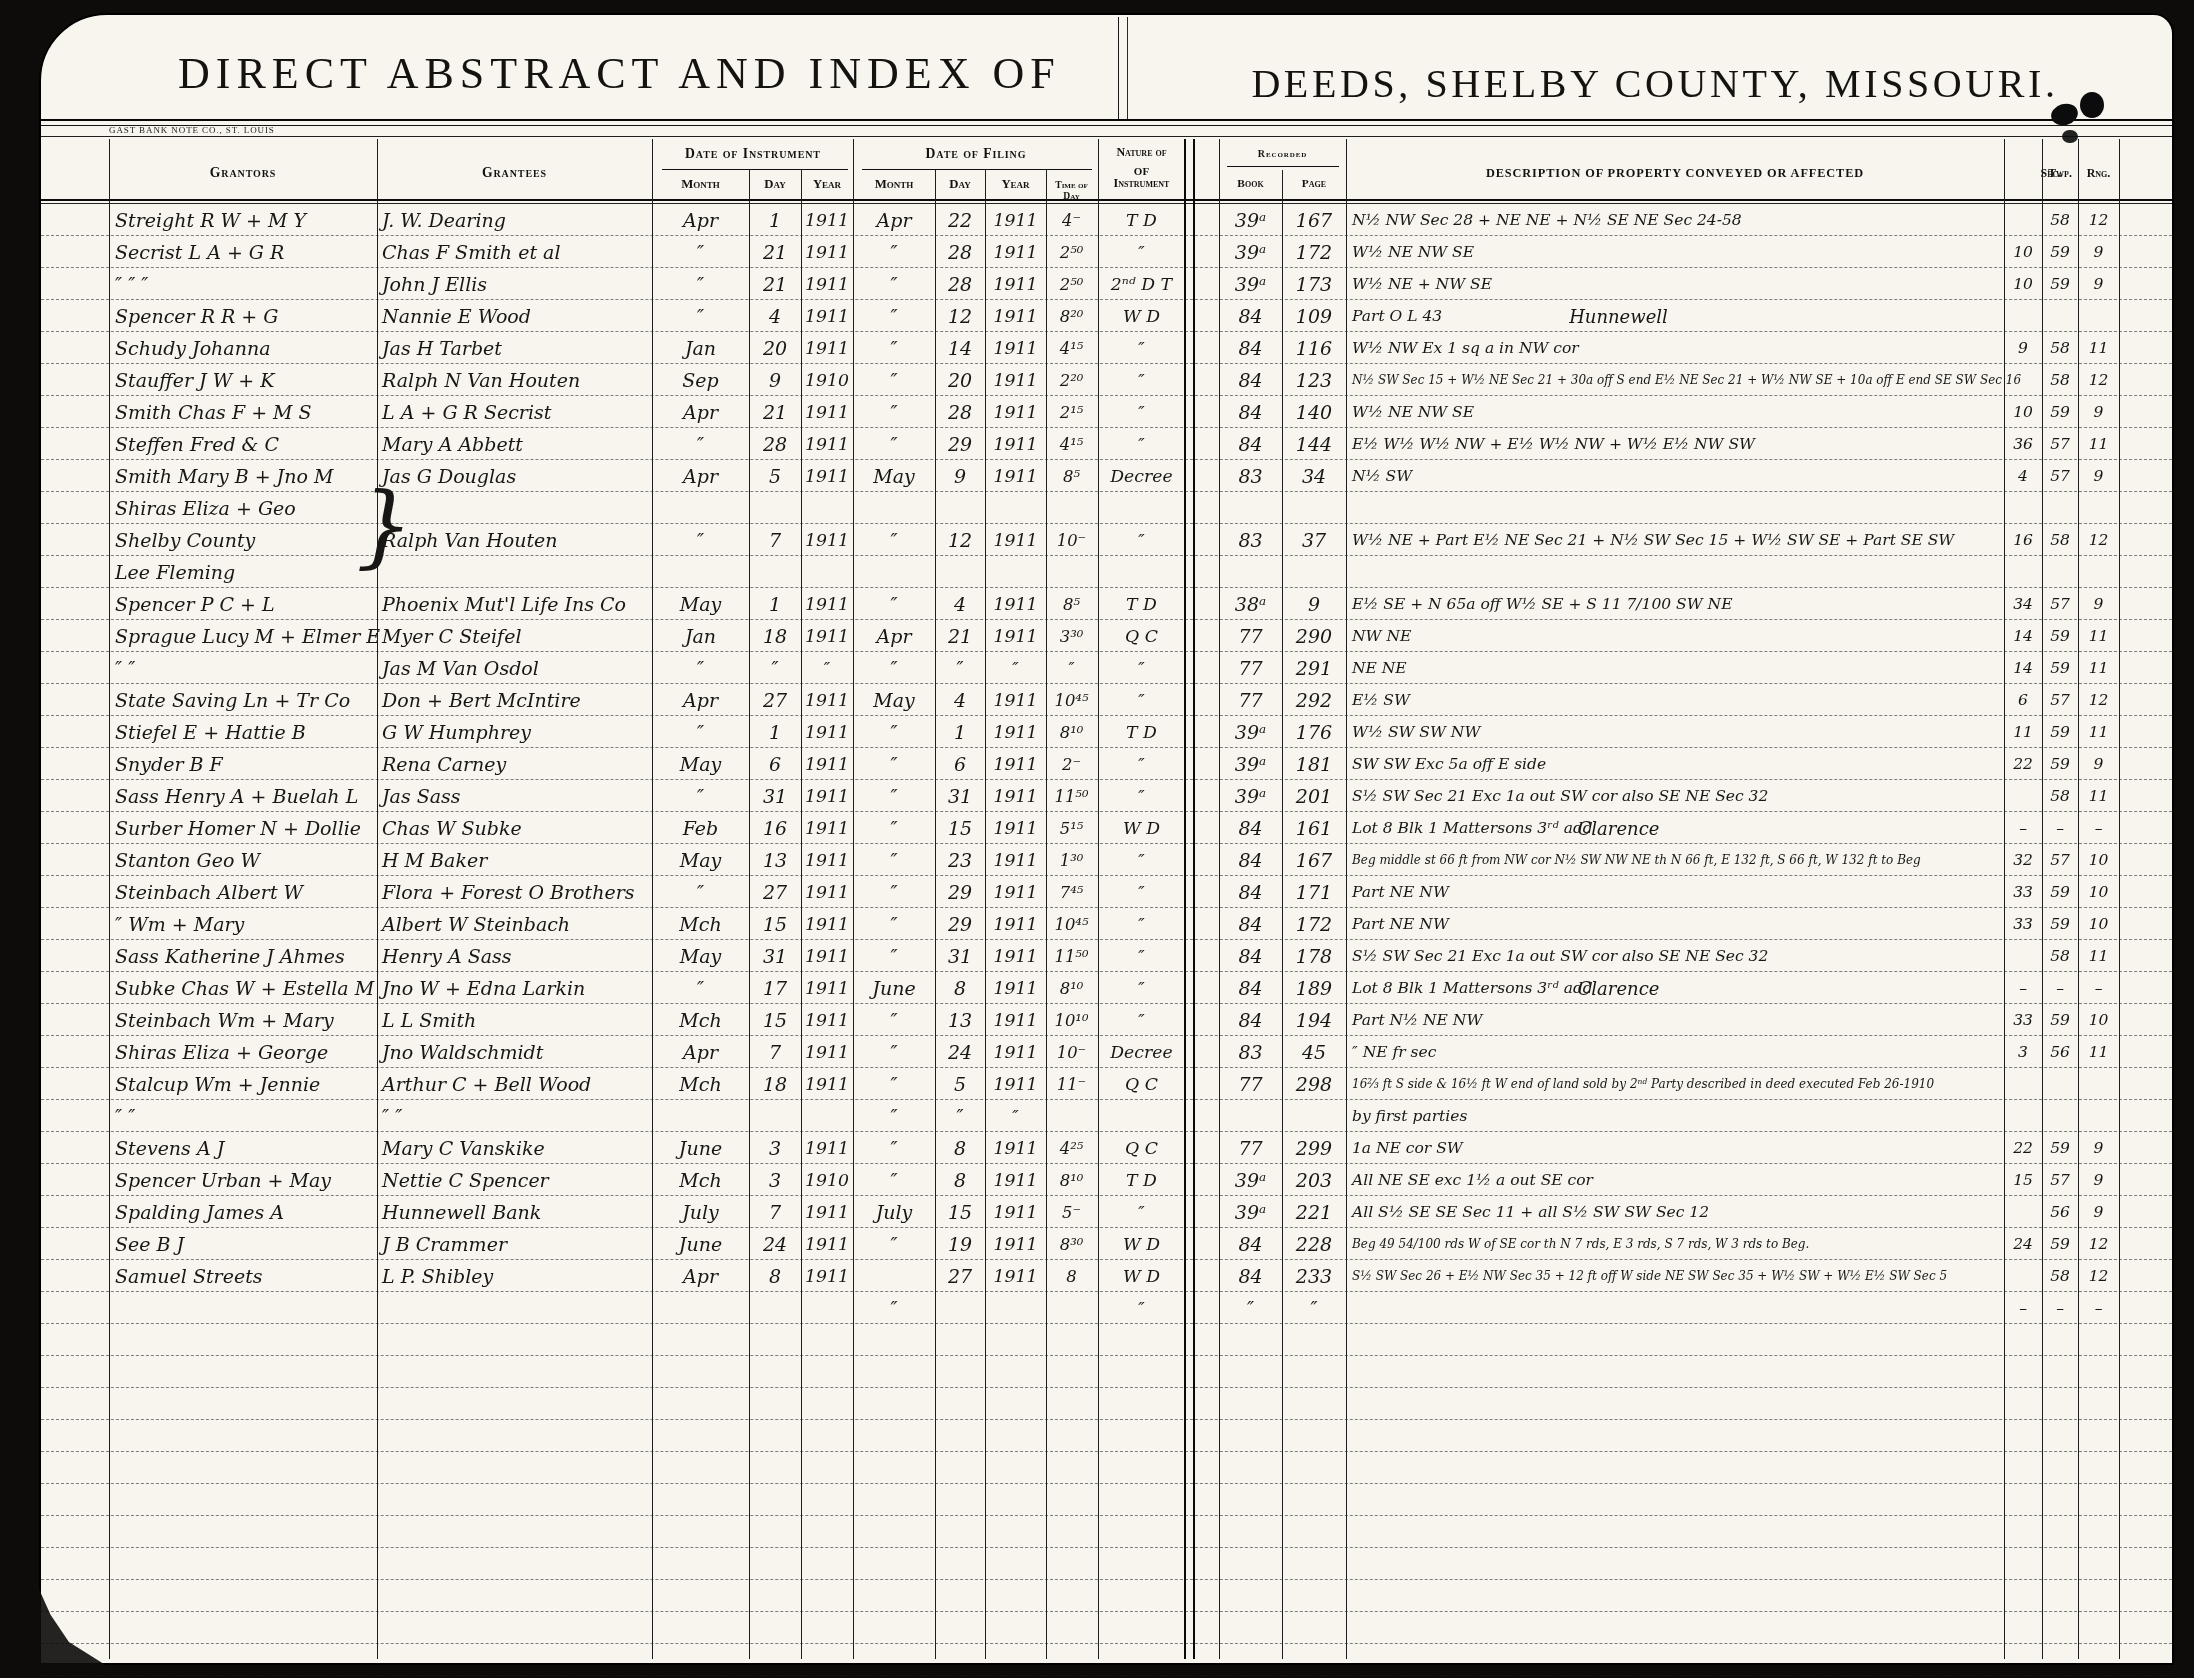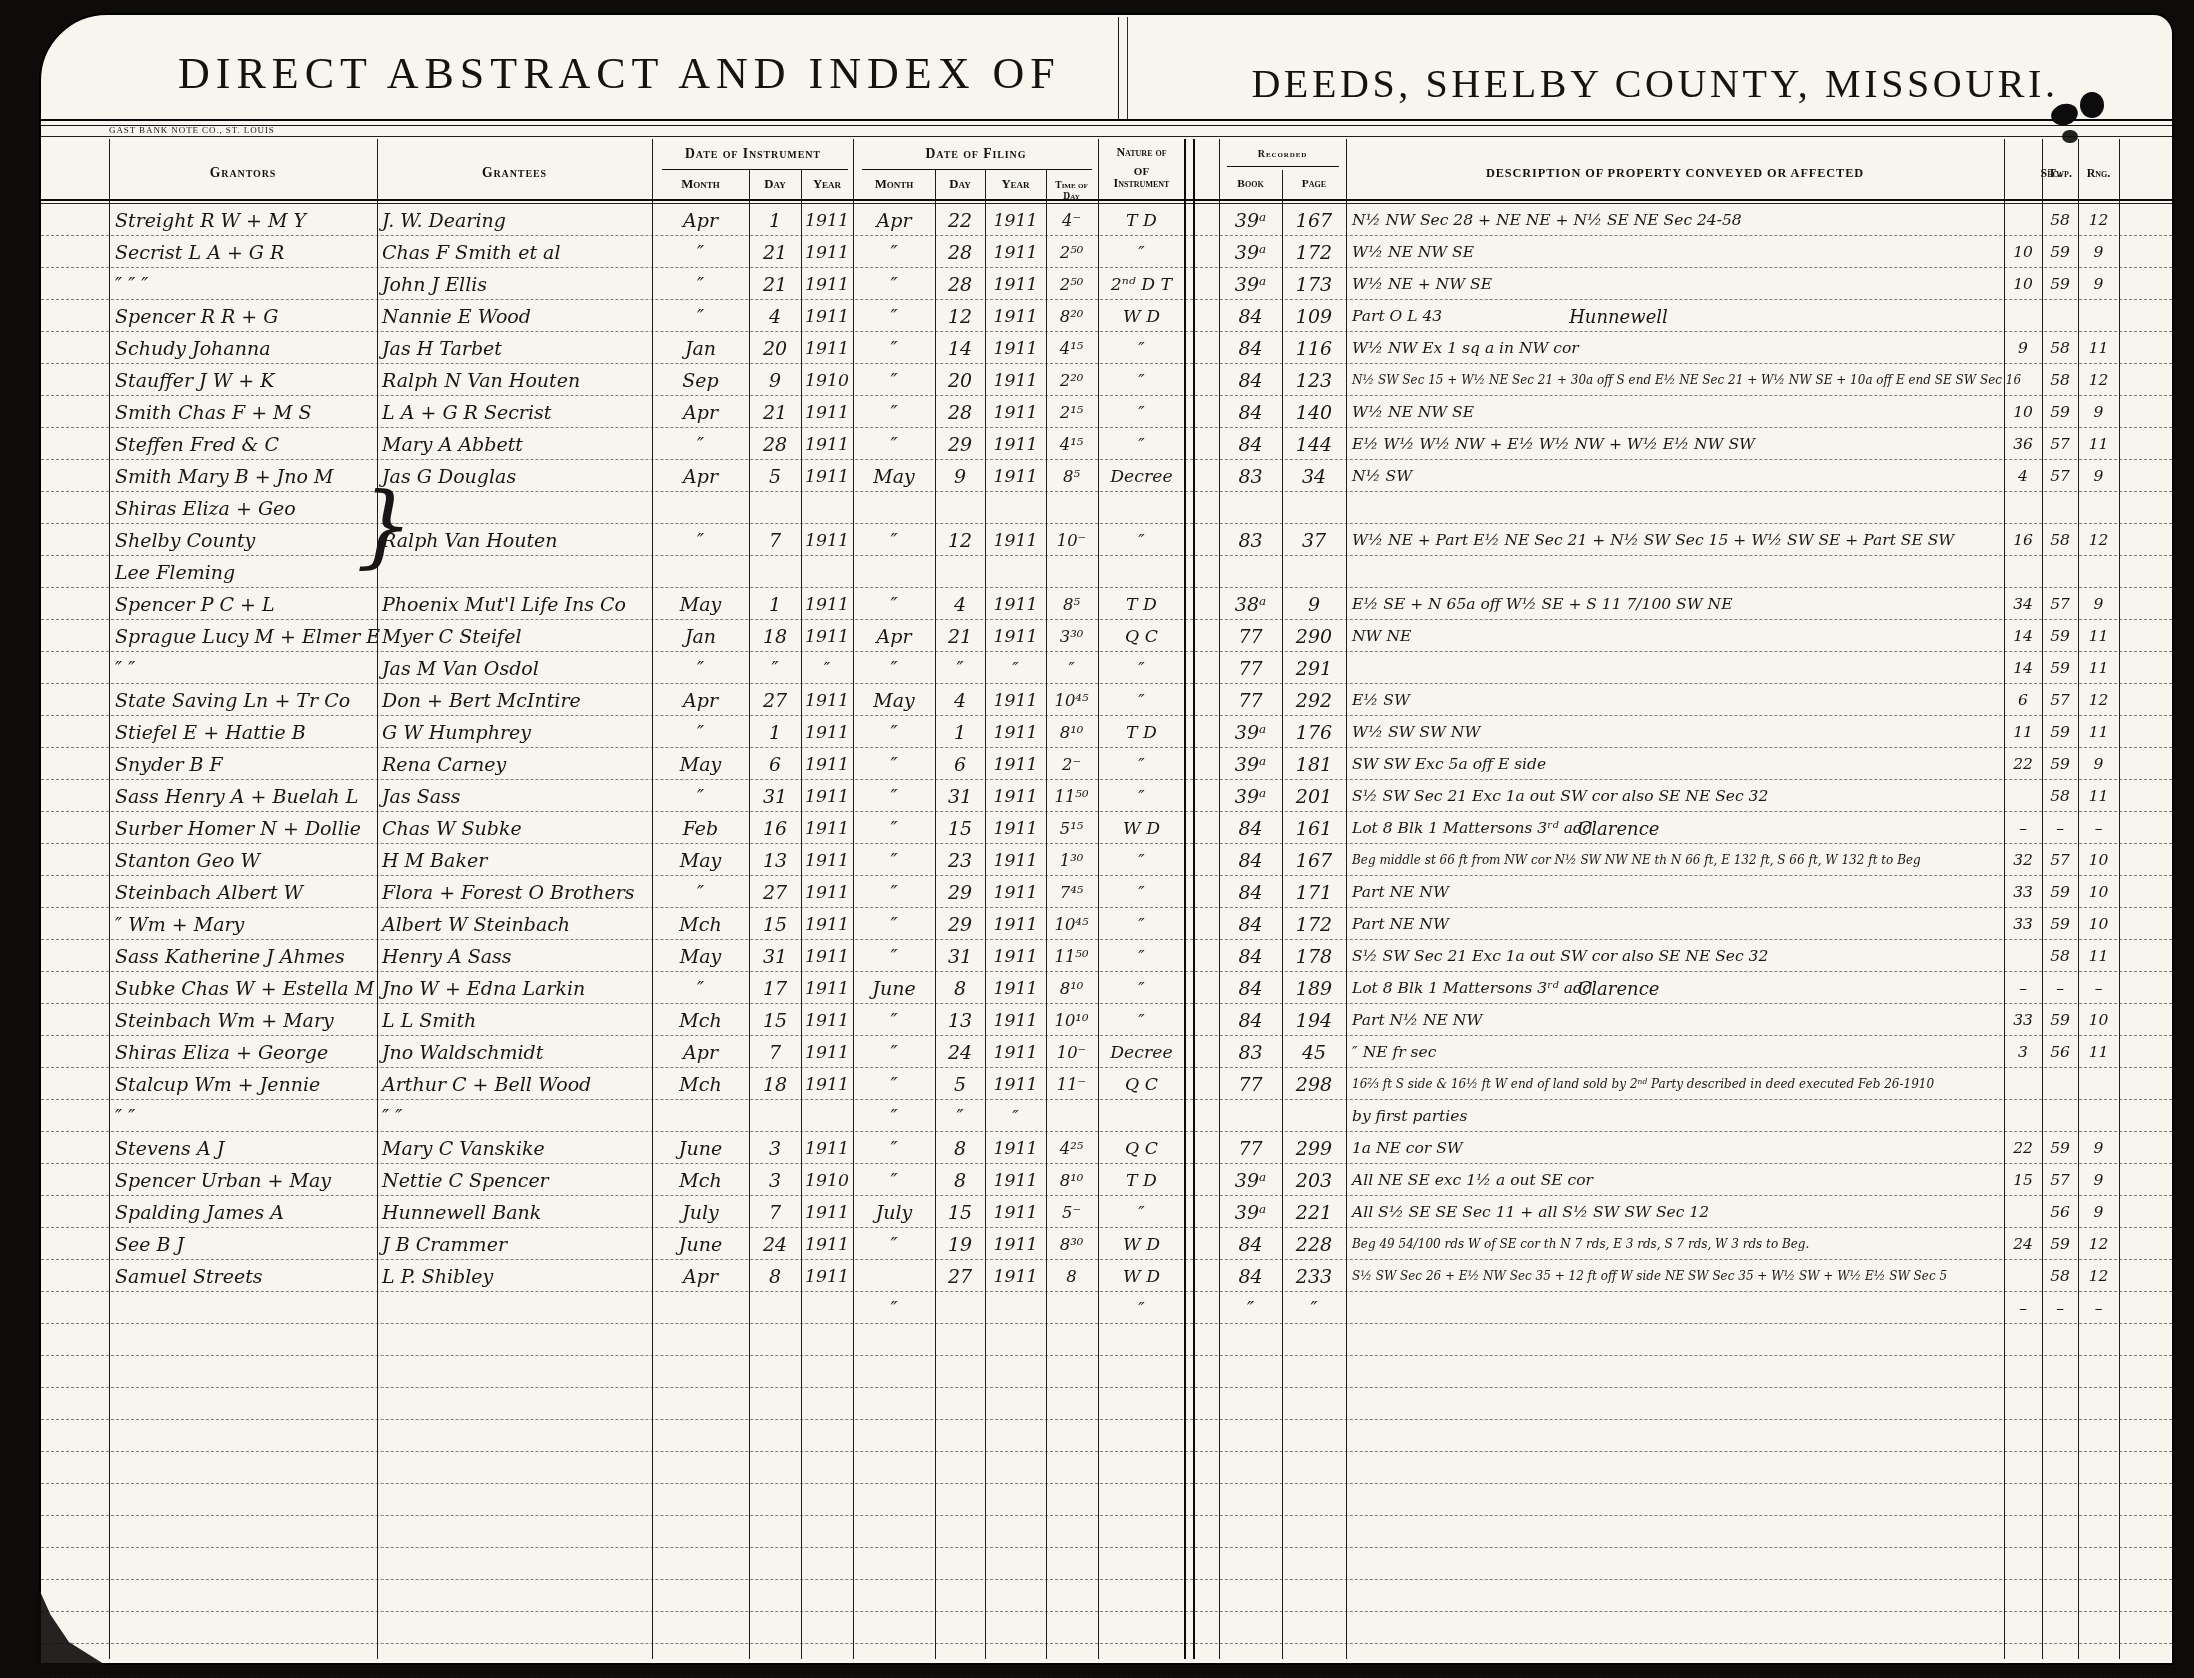--- a/index.html
+++ b/index.html
@@ -364,20 +364,21 @@
         <span class="cell hw c-im">″</span>
         <span class="cell hw c-id">″</span>
         <span class="cell hw c-iy">″</span>
         <span class="cell hw c-fm">″</span>
         <span class="cell hw c-fd">″</span>
         <span class="cell hw c-fy">″</span>
         <span class="cell hw c-ft">″</span>
         <span class="cell hw c-na">″</span>
         <span class="cell hw c-bk">77</span>
         <span class="cell hw c-pg">291</span>
+        <span class="cell hw c-de">NE NE</span>
         <span class="cell hw c-se">14</span>
         <span class="cell hw c-tw">59</span>
         <span class="cell hw c-rn">11</span>
       </div>
       <div class="row">
         <span class="cell hw c-g">State Saving Ln + Tr Co</span>
         <span class="cell hw c-e">Don + Bert McIntire</span>
         <span class="cell hw c-im">Apr</span>
         <span class="cell hw c-id">27</span>
         <span class="cell hw c-iy">1911</span>

